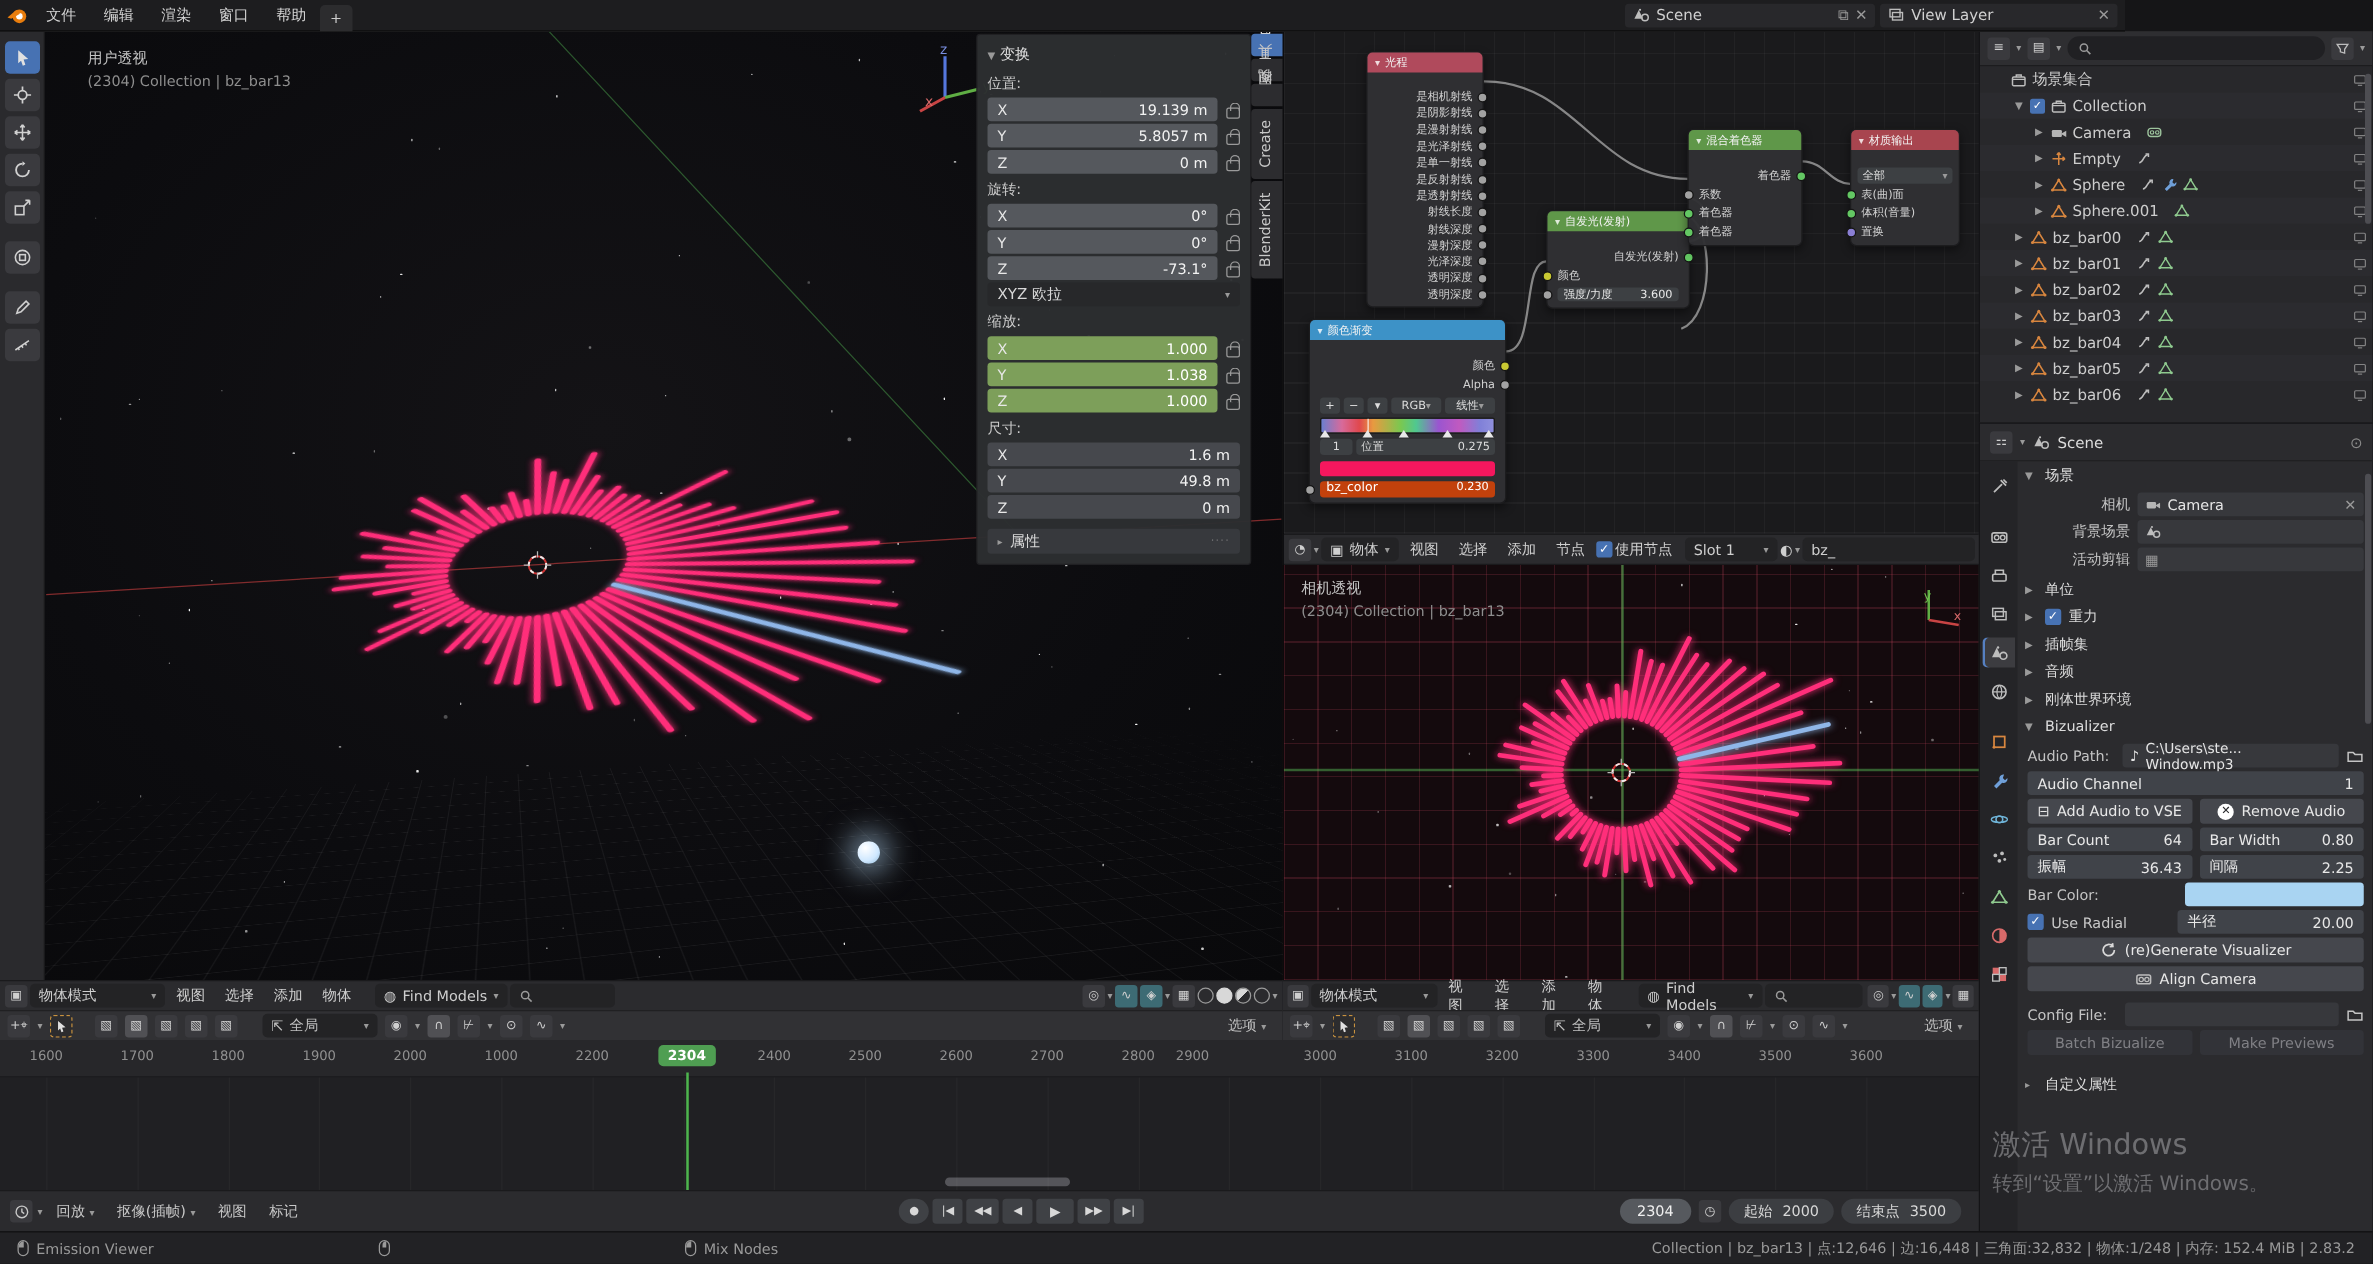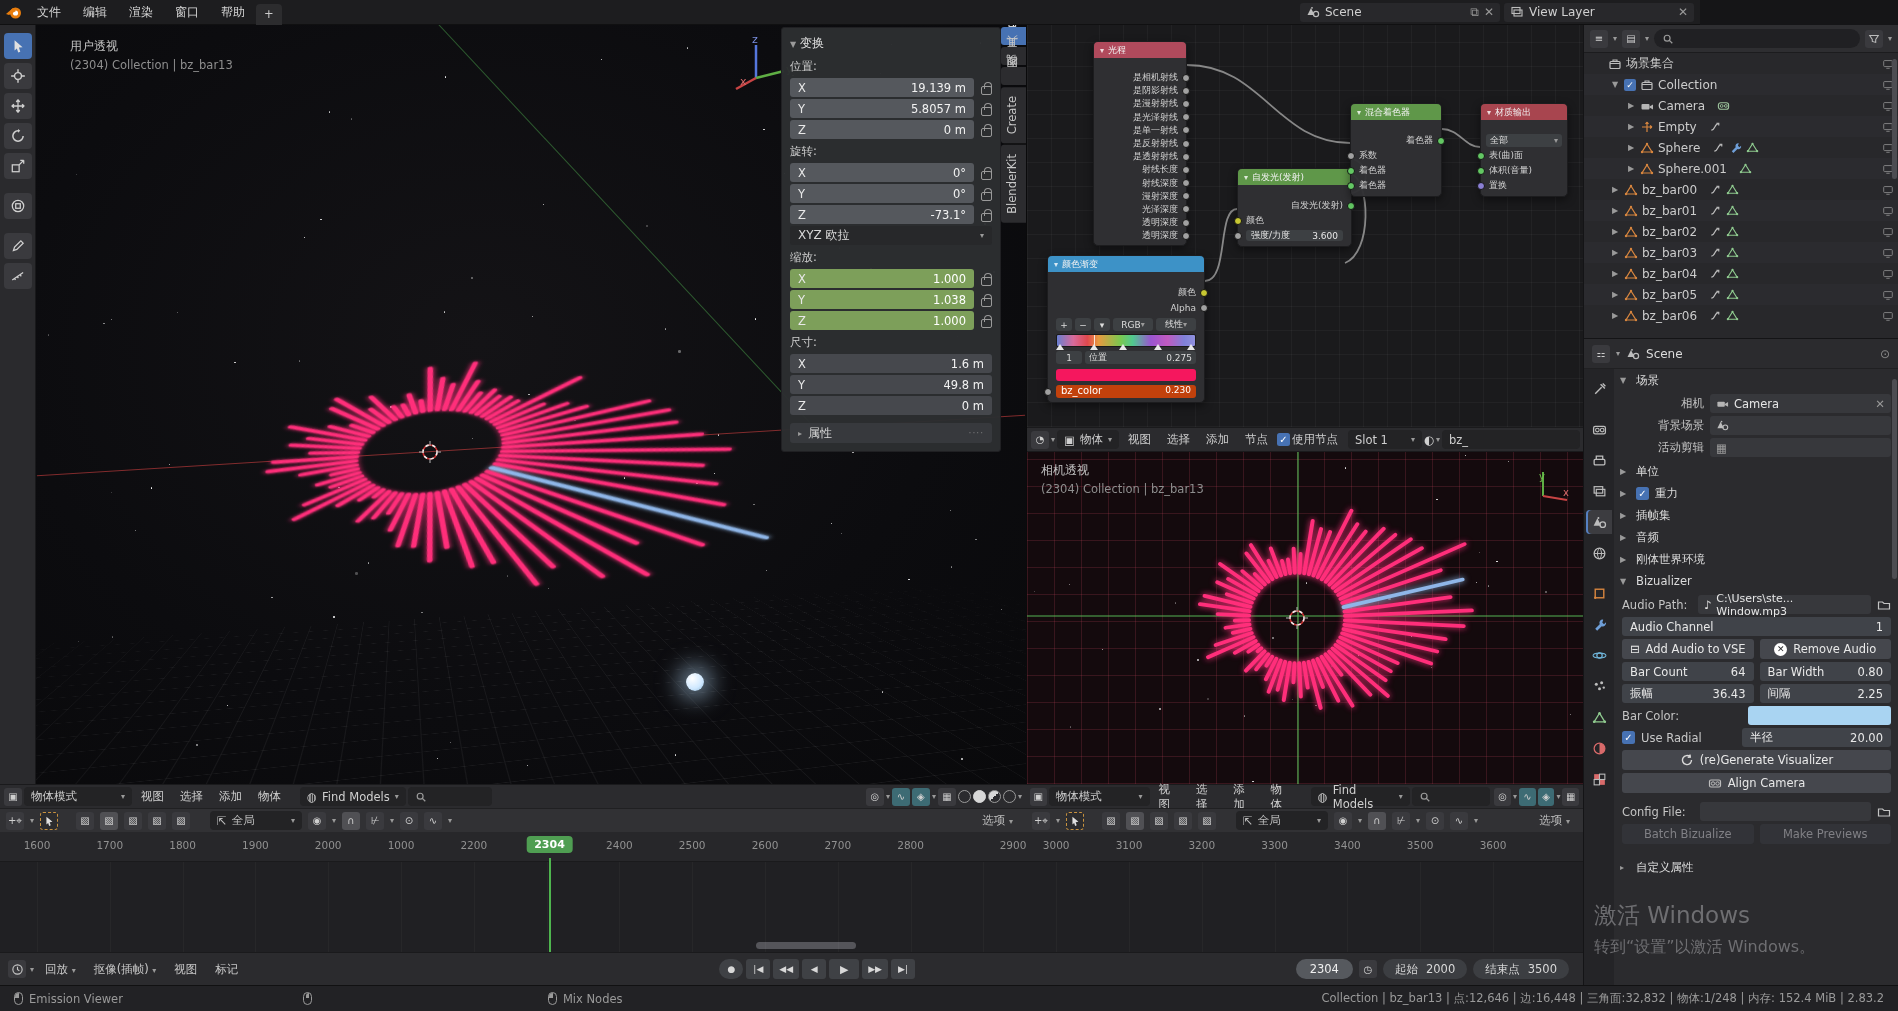--- a/index.html
+++ b/index.html
@@ -1647,21 +1647,21 @@
       <div class="tick" style="left: 182.6px;">1800</div>
       <div class="tick" style="left: 255.4px;">1900</div>
       <div class="tick" style="left: 328.2px;">2000</div>
       <div class="tick" style="left: 401px;">1000</div>
       <div class="tick" style="left: 473.8px;">2200</div>
       <div class="tick" style="left: 619.4px;">2400</div>
       <div class="tick" style="left: 692.2px;">2500</div>
       <div class="tick" style="left: 765px;">2600</div>
       <div class="tick" style="left: 837.8px;">2700</div>
       <div class="tick" style="left: 910.6px;">2800</div>
-      <div class="tick" style="left: 1013px;">2900</div>
+      <div class="tick" style="left: 954px;">2900</div>
       <div class="tick" style="left: 1056.2px;">3000</div>
       <div class="tick" style="left: 1129px;">3100</div>
       <div class="tick" style="left: 1201.8px;">3200</div>
       <div class="tick" style="left: 1274.6px;">3300</div>
       <div class="tick" style="left: 1347.4px;">3400</div>
       <div class="tick" style="left: 1420.2px;">3500</div>
       <div class="tick" style="left: 1493px;">3600</div>
       <div id="curframe" style="left: 549.512px;">2304</div>
     </div>
   <div id="tl-tracks" style="position:relative;height:90px"></div>

